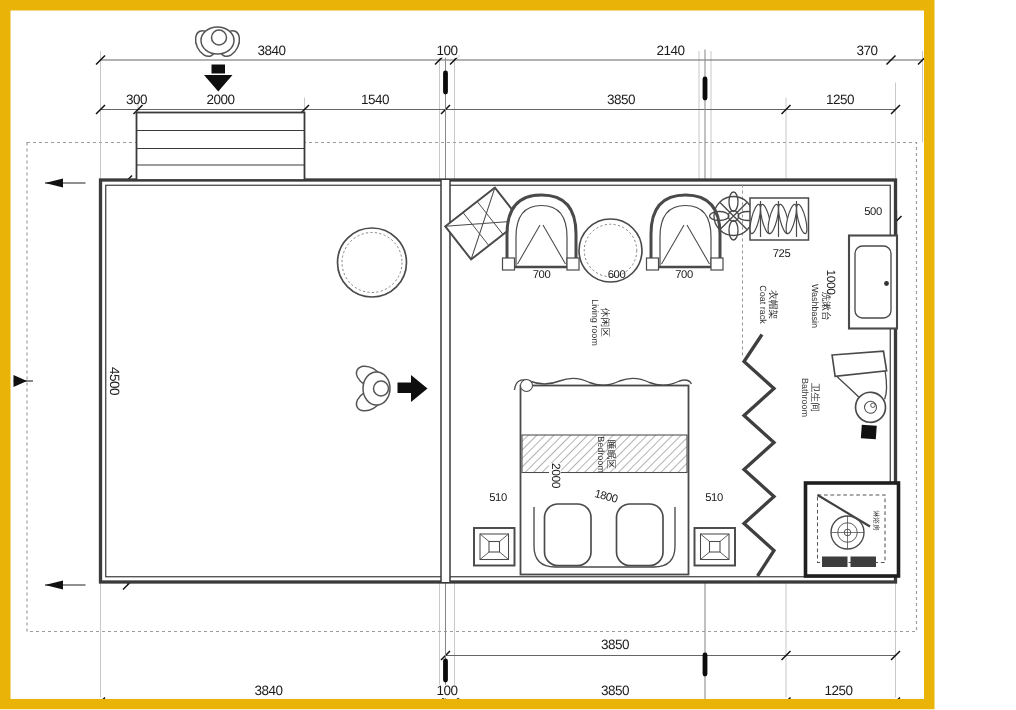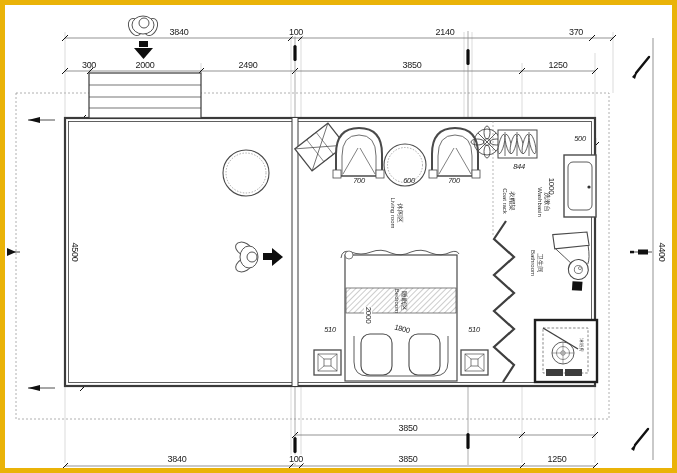--- a/index.html
+++ b/index.html
@@ -1,23 +1,23 @@
 <!DOCTYPE html>
 <html><head>
 <meta charset="utf-8">
 <style>
   html,body{margin:0;padding:0;background:#fff;}
-  .stage{position:relative;width:677px;height:473px;background:#ffffff;
-    border:5px solid #eab308;box-sizing:border-box;overflow:hidden;
+  .stage{position:relative;width:623px;height:473px;background:#ffffff;
+    border:7px solid #eab308;box-sizing:border-box;overflow:hidden;
     font-family:"Liberation Sans", sans-serif;}
   .stage svg{position:absolute;left:0;top:0;}
   .dim{position:absolute;font-size:9px;color:#1b1b1b;white-space:nowrap;
     transform:translate(-50%,-50%);letter-spacing:-0.3px;line-height:1;}
   .dim.bgw{background:#fff;padding:0 1px;}
-  .dim.sm{font-size:7.5px;font-style:italic;}
+  .dim.sm{font-size:7.5px;}
   .dim.v{transform:translate(-50%,-50%) rotate(90deg);}
   .dim.vsm{font-size:8px;transform:translate(-50%,-50%) rotate(90deg);background:#fff;}
   .dim.tilt{font-size:7.5px;transform:translate(-50%,-50%) rotate(15deg);background:#fff;}
   .vlabel{position:absolute;transform:translate(-50%,-50%) rotate(90deg);
     font-size:6.5px;color:#2a2a2a;text-align:center;line-height:1.2;white-space:nowrap;}
   .vlabel .en{font-size:6px;color:#333;}
   .vlabel.tiny{font-size:4.5px;line-height:1.1;}
   .blackbar{position:absolute;left:0;top:465px;width:677px;height:3px;background:#161616;}
 </style>
 </head>
@@ -229,39 +229,39 @@
     </g>
   </svg>
 
   <div class="dim" style="left:174px;top:27px">3840</div>
   <div class="dim bgw" style="left:291px;top:27px">100</div>
   <div class="dim" style="left:440px;top:27px">2140</div>
   <div class="dim" style="left:571px;top:27px">370</div>
 
   <div class="dim" style="left:84px;top:60px">300</div>
   <div class="dim" style="left:140px;top:60px">2000</div>
-  <div class="dim" style="left:243px;top:60px">2490</div>
+  <div class="dim" style="left:243px;top:60px">1540</div>
   <div class="dim" style="left:407px;top:60px">3850</div>
   <div class="dim bgw" style="left:553px;top:60px">1250</div>
 
   <div class="dim v" style="left:69px;top:247px">4500</div>
   <div class="dim v" style="left:656px;top:247px">4400</div>
 
   <div class="dim" style="left:403px;top:423px">3850</div>
 
   <div class="dim" style="left:172px;top:454px">3840</div>
   <div class="dim bgw" style="left:291px;top:454px">100</div>
   <div class="dim" style="left:403px;top:454px">3850</div>
   <div class="dim" style="left:552px;top:454px">1250</div>
 
   <div class="dim sm" style="left:354px;top:176px">700</div>
   <div class="dim sm" style="left:404px;top:176px">600</div>
   <div class="dim sm" style="left:449px;top:176px">700</div>
 
-  <div class="dim sm bgw" style="left:514px;top:162px">844</div>
+  <div class="dim sm bgw" style="left:514px;top:162px">725</div>
   <div class="dim sm" style="left:575px;top:134px">500</div>
   <div class="dim vsm" style="left:546px;top:181px">1000</div>
 
   <div class="dim sm" style="left:325px;top:325px">510</div>
   <div class="dim tilt" style="left:397px;top:324px">1800</div>
   <div class="dim sm" style="left:469px;top:325px">510</div>
   <div class="dim vsm" style="left:363px;top:310px">2000</div>
 
   <div class="vlabel" style="left:392px;top:208px">
     <div>休闲区</div>

